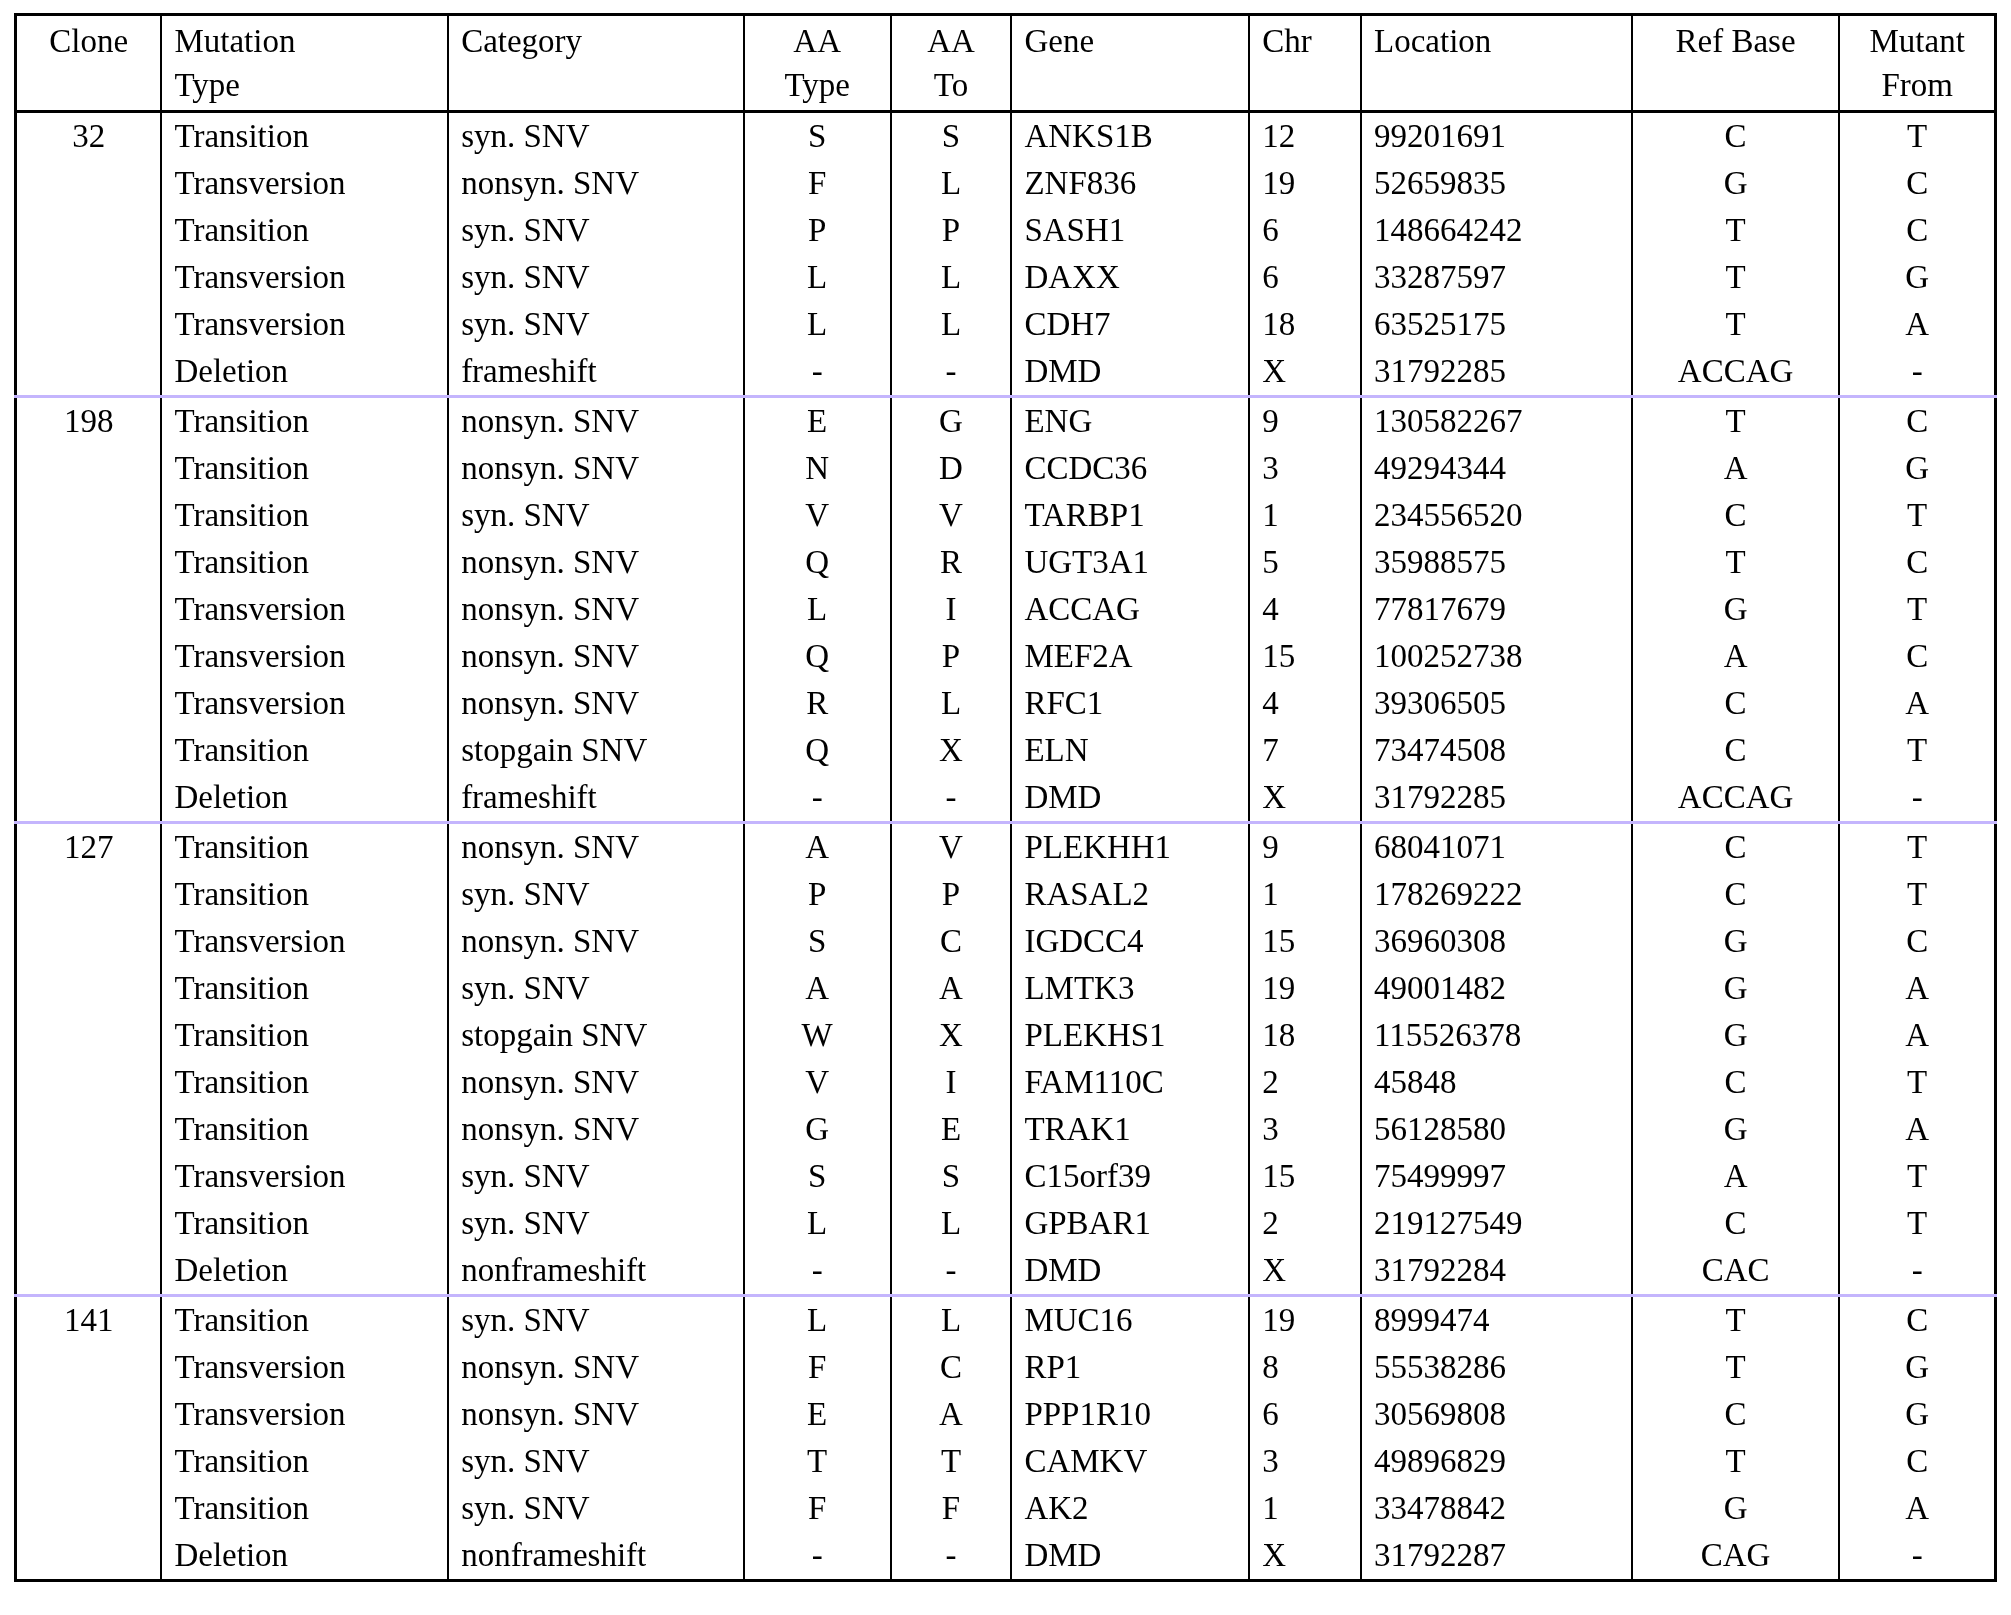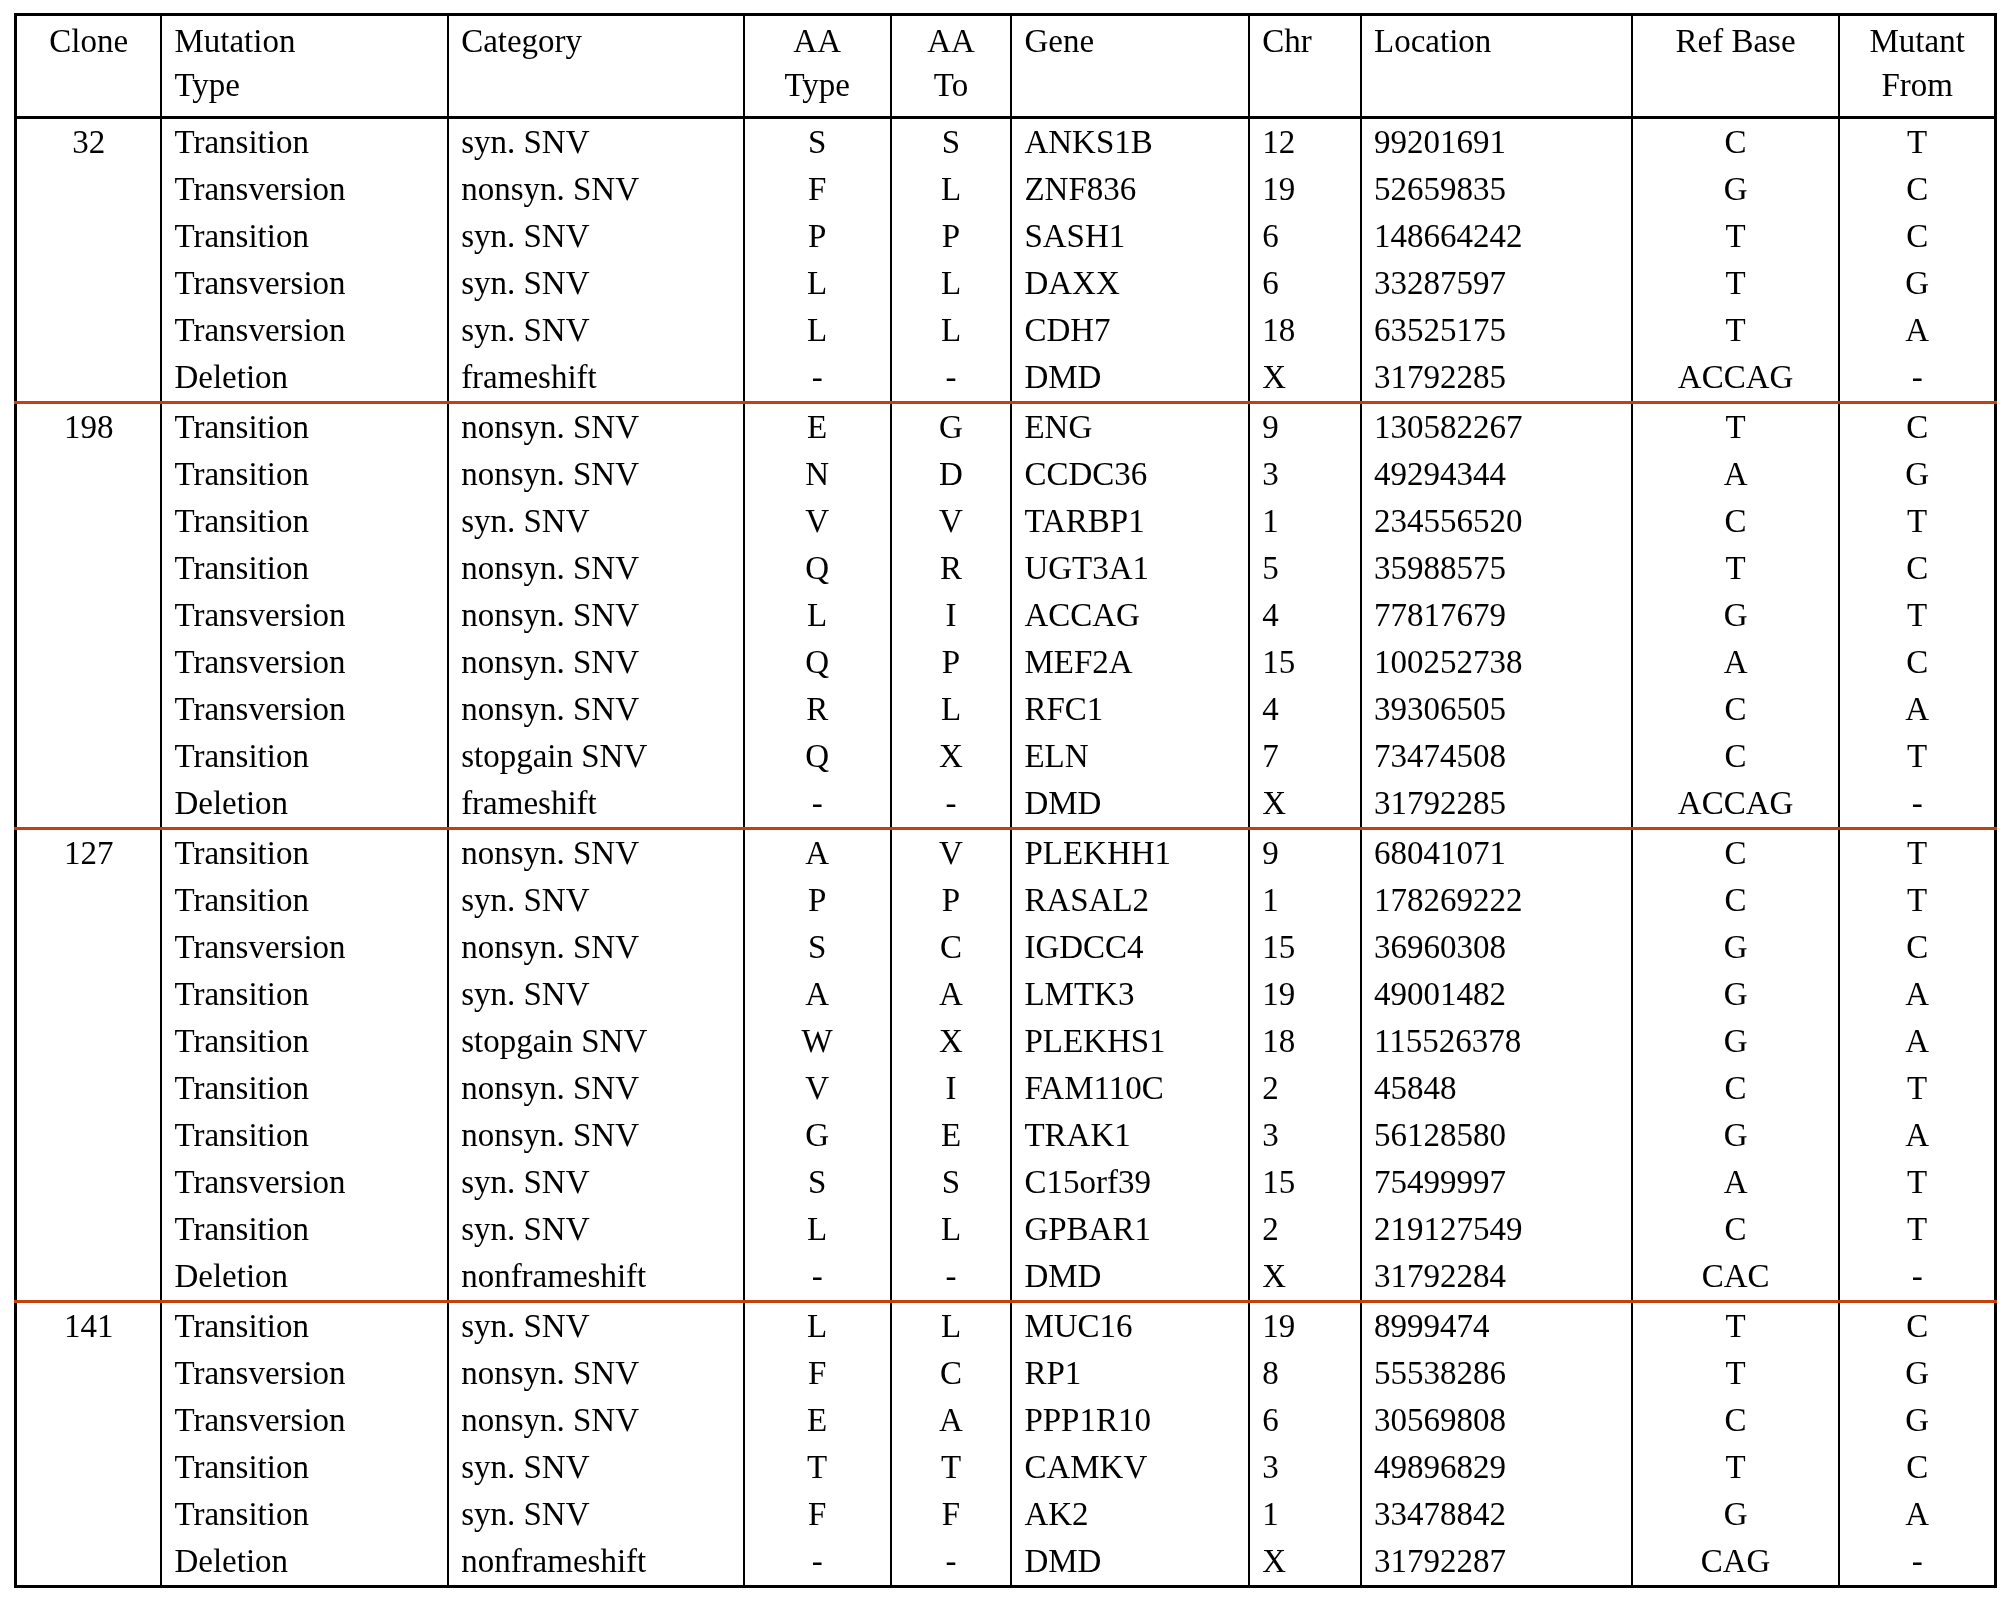--- a/index.html
+++ b/index.html
@@ -41,24 +41,24 @@
     font-size: 33px;
     padding: 0 12px;
     vertical-align: top;
     overflow: hidden;
     white-space: nowrap;
   }
   thead th {
     border-bottom: 3px solid #000000;
     line-height: 44px;
     padding-top: 3px;
-    padding-bottom: 9px;
+    padding-bottom: 3px;
   }
   tbody tr:first-child td {
-    border-top: 3px solid #c2410c;
+    border-top: 3px solid #c4b5fd;
   }
   td {
     height: 47px;
     line-height: 47px;
   }
   .al { text-align: left; }
   .ac { text-align: center; }
   .clone-cell { vertical-align: top; }
 </style>
 </head>

